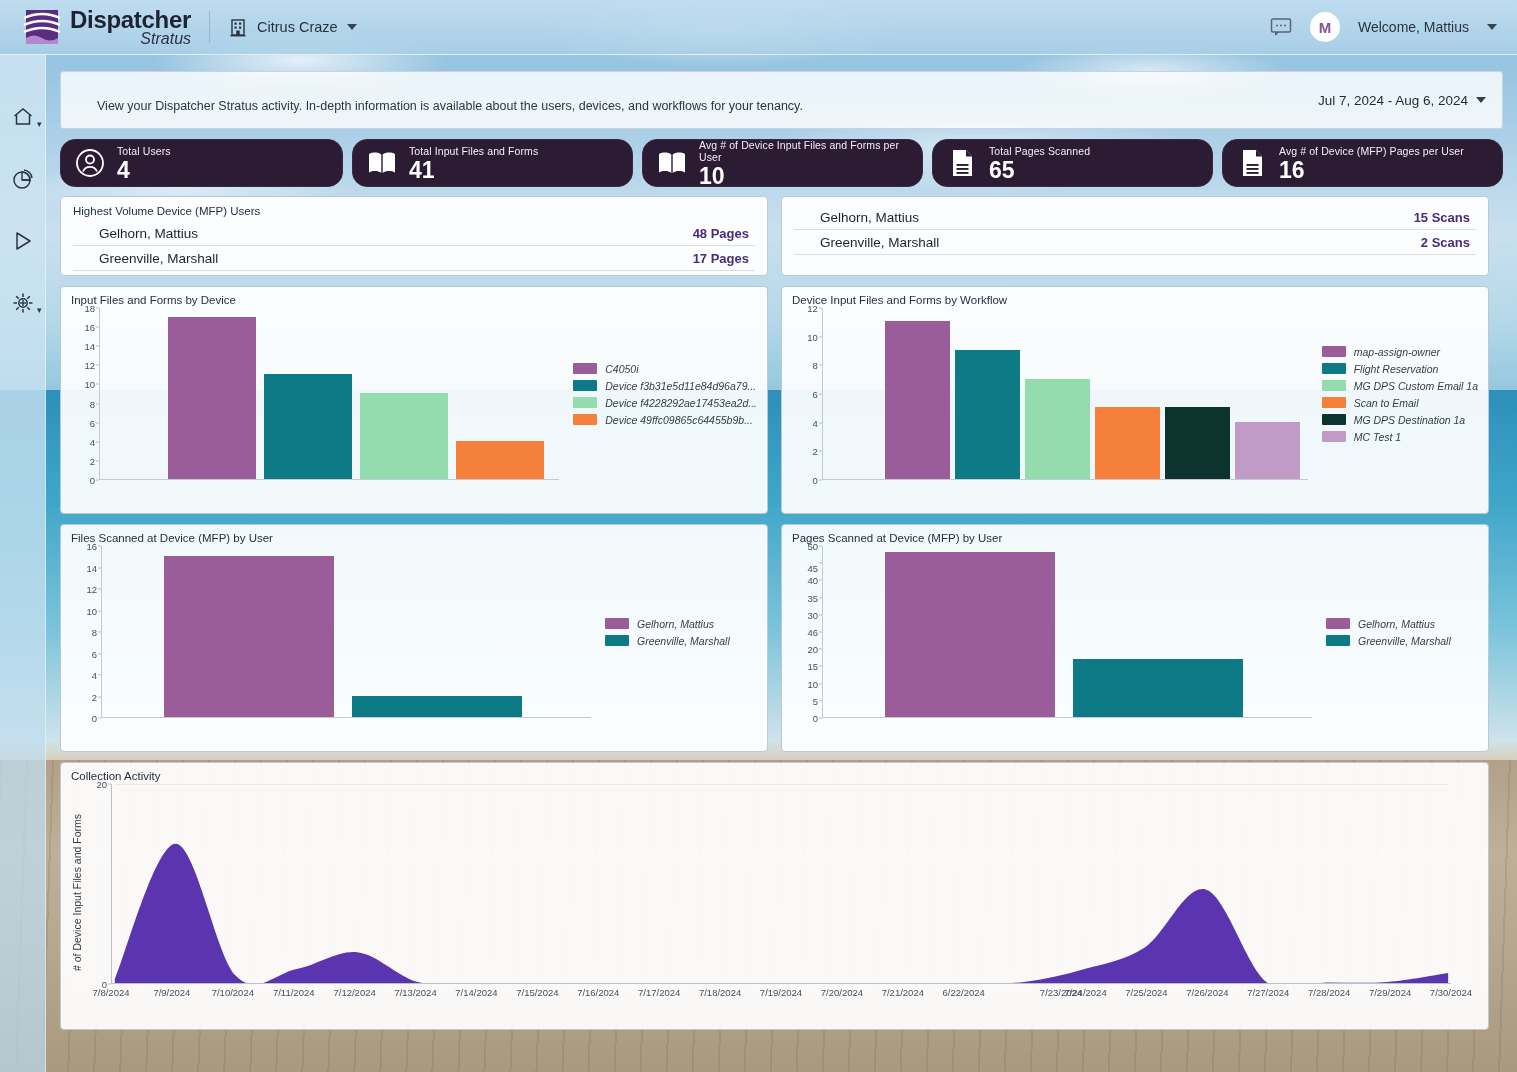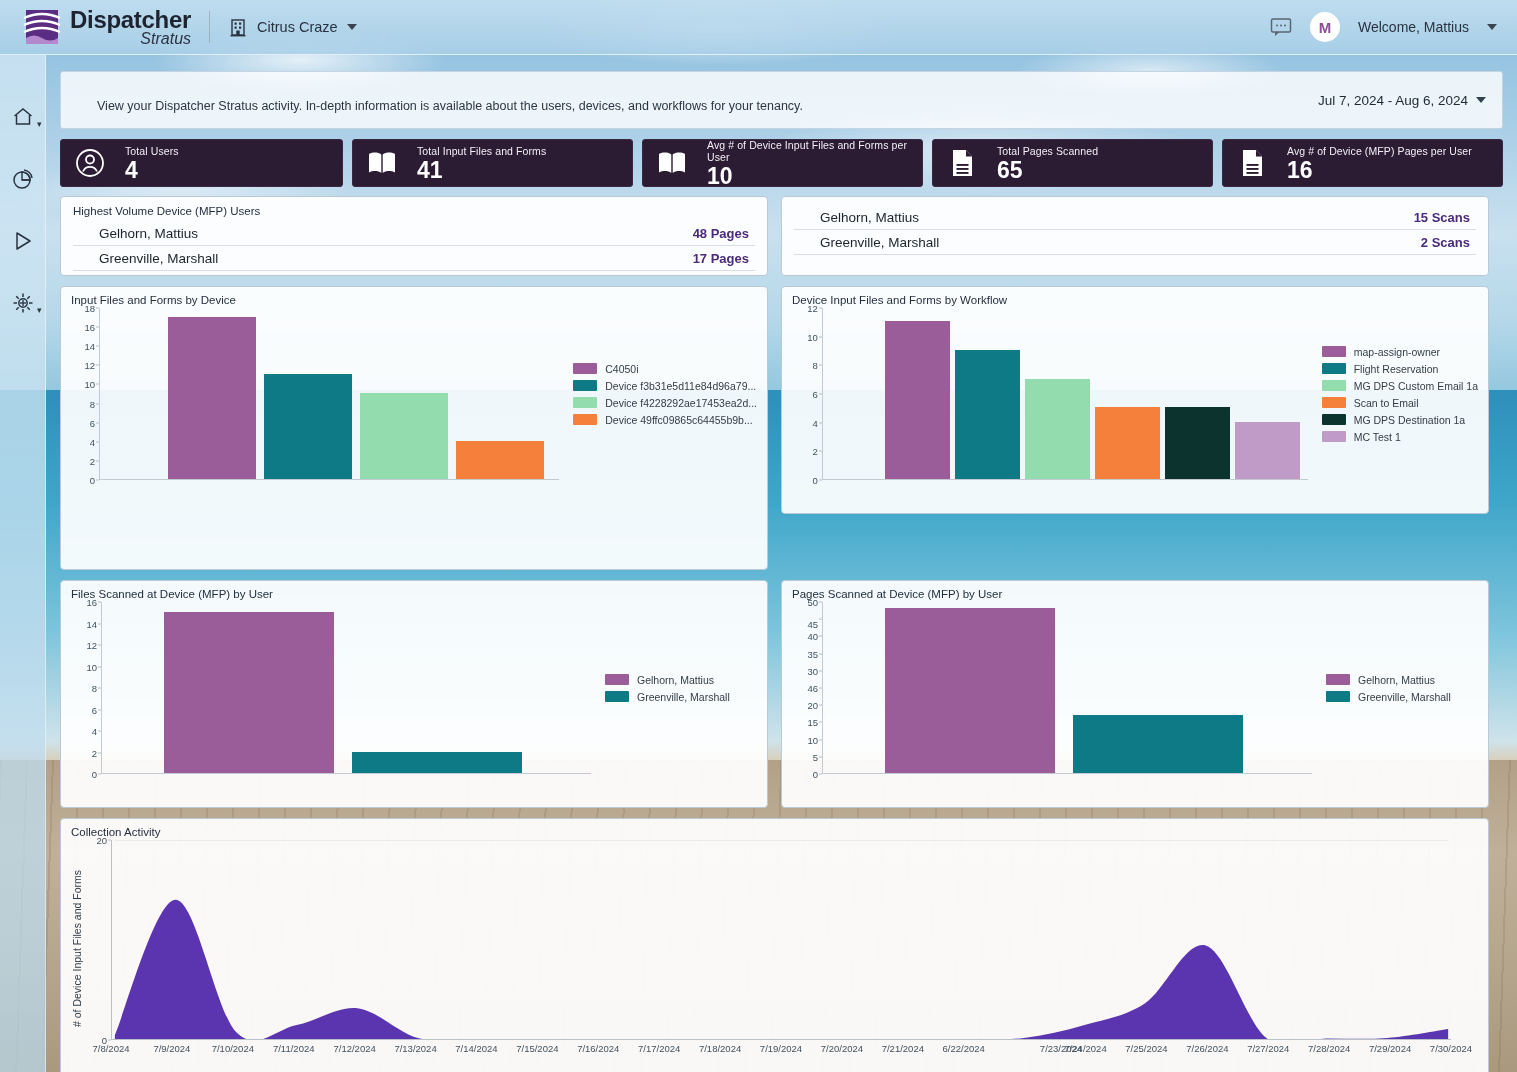--- a/index.html
+++ b/index.html
@@ -98,22 +98,22 @@
   .ph-title { font-size: 21px; font-weight: bold; color:#1d2733; letter-spacing:-.2px; }
   .ph-sub { font-size: 12.5px; color:#2c3742; margin-top: 12px; margin-left: 8px;}
   .ph-left{ display:flex; flex-direction:column; }
   .ph-row1{ display:flex; align-items:center;}
   .ph-date { margin-left:auto; display:flex; align-items:center; gap:8px; font-size:13.5px; color:#1f2933;}
   .chev-sm { display:inline-block; width:0;height:0;border-left:5px solid transparent;border-right:5px solid transparent;border-top:6px solid #33404d;}
 
   
   .kpis { display:flex; gap: 9px; margin-bottom: 9px;}
   .kpi {
-    background: #2b1b33; border-radius: 3px; height: 48px;
-    display:flex; align-items:center; gap: 20px; padding: 0 14px; color:#fff;
+    background: #2b1b33; border-radius: 15px; height: 48px;
+    display:flex; align-items:center; gap: 12px; padding: 0 14px; color:#fff;
     border:1px solid #3a2744;
   }
   .kpi .k-icon { width: 30px; height: 30px; flex: 0 0 30px; }
   .kpi .k-label { font-size: 10.5px; letter-spacing:.1px; color:#f4eef7; }
   .kpi .k-value { font-size: 23px; font-weight: bold; line-height: 1; margin-top: 2px; }
   .kpi-1 { width: 285px; } .kpi-2 { width: 283px; } .kpi-3 { width: 283px; }
   .kpi-4 { width: 283px; } .kpi-5 { width: 283px; }
 
   
   .row2 { display:flex; gap: 13px; margin-bottom: 10px;}
@@ -126,21 +126,21 @@
 
   
   .chartcard { padding: 7px 10px 6px 10px; }
   .cc-title { font-size: 11.5px; color:#243040; margin-bottom: 2px;}
   .cc-body { display:flex; }
   .yaxis { position:relative; width: 30px; }
   .ytick { position:absolute; right: 4px; font-size: 9.5px; color:#41515f; transform: translateY(-50%);}
   .ytickline { position:absolute; right: 0; width: 3px; height:1px; background:#b6bfc7; transform: translateY(-50%);}
   .bars { position:relative; border-left: 1px solid #c3cad1; border-bottom: 1px solid #c3cad1; }
   .bar { position:absolute; bottom: 0; }
-  .legend { padding-left: 14px; display:flex; flex-direction:column; justify-content:center; gap: 5px;}
+  .legend { padding-left: 14px; display:flex; flex-direction:column; justify-content:center; gap: 5px; font-style: italic;}
   .leg-item { display:flex; align-items:center; gap: 8px;}
   .swatch { width: 24px; height: 11px; border-radius:1px;}
   .leg-label { font-size: 10.5px; color:#333d47; white-space:nowrap;}
 
   .row3 { display:flex; gap: 13px; margin-bottom: 10px;}
 
   
   .areacard { padding: 7px 10px 6px 10px;}
   .area-wrap { display:flex; }
   .area-ylabel {
@@ -334,21 +334,21 @@
         <span class="lc-val">15 Scans</span>
       </div>
       <div class="lc-row">
         <span class="lc-name">Greenville, Marshall</span>
         <span class="lc-val">2 Scans</span>
       </div>
     </div>
   </div>
 
   <div class="row3">
-    <div class="panel chartcard" style="width:708px;height:284px;">
+    <div class="panel chartcard" style="width:708px;height:228px;">
       <div class="cc-title">Input Files and Forms by Device</div>
       <div class="cc-body" id="chart0">
           <div class="yaxis" style="height: 172px;">
             <div class="ytick" style="top: 172px;">0</div>
             <div class="ytickline" style="top: 172px;"></div>
             <div class="ytick" style="top: 152.889px;">2</div>
             <div class="ytickline" style="top: 152.889px;"></div>
             <div class="ytick" style="top: 133.778px;">4</div>
             <div class="ytickline" style="top: 133.778px;"></div>
             <div class="ytick" style="top: 114.667px;">6</div>

